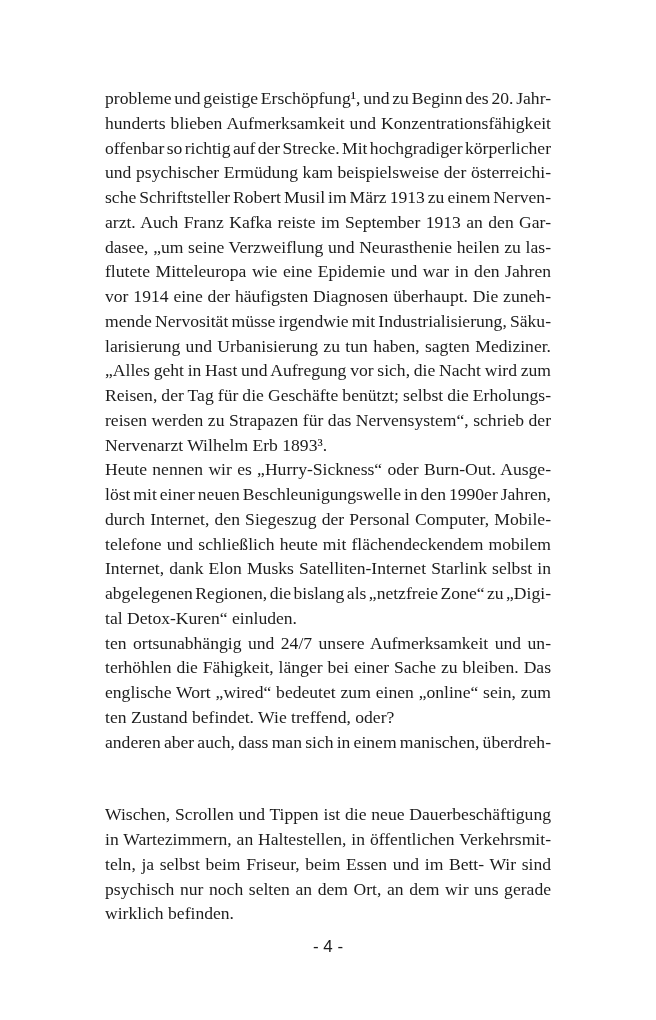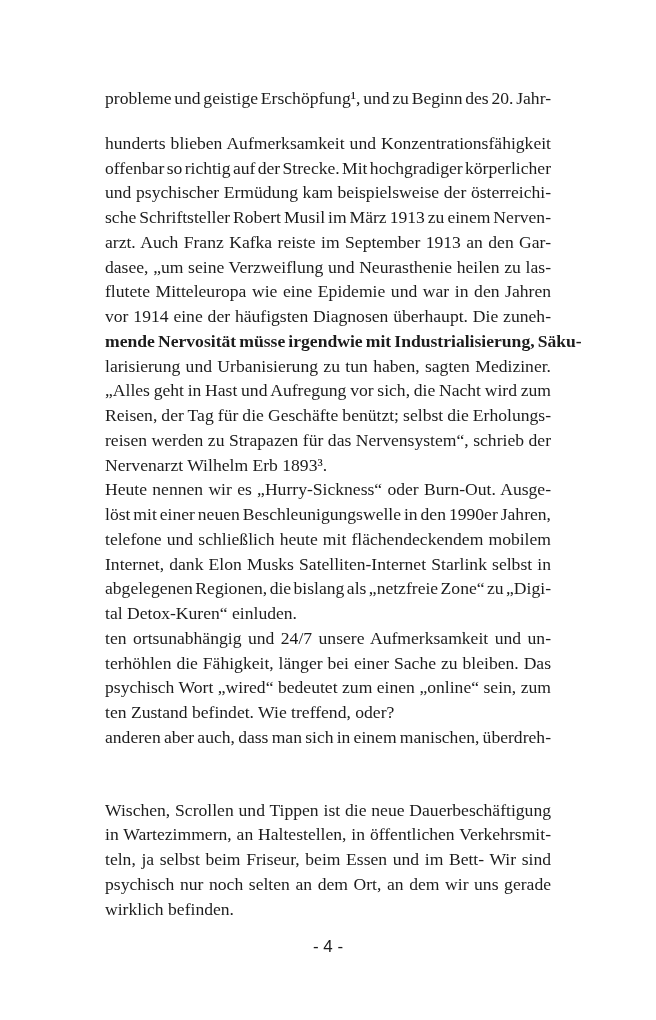--- a/index.html
+++ b/index.html
@@ -32,47 +32,48 @@
     font-size: 17px;
     color: #1c1c1c;
   }
 </style>
 </head>
 <body>
 
 <div class="page">
   <div>
     <span class="line" style="white-space: nowrap;"><span style="white-space: nowrap; word-spacing: -1.6441px;">probleme und geistige Erschöpfung¹, und zu Beginn des 20. Jahr-</span></span>
-    <span class="line" style="white-space: nowrap; margin-top: 20px;"><span style="white-space: nowrap; word-spacing: 0px;">hunderts blieben Aufmerksamkeit und Konzentrationsfähigkeit</span></span>
+    <span class="line" style="white-space: nowrap;"><span style="white-space: nowrap; word-spacing: 0px;">hunderts blieben Aufmerksamkeit und Konzentrationsfähigkeit</span></span>
     <span class="line" style="white-space: nowrap;"><span style="white-space: nowrap; word-spacing: -2.03906px;">offenbar so richtig auf der Strecke. Mit hochgradiger körperlicher</span></span>
     <span class="line" style="white-space: nowrap;"><span style="white-space: nowrap; word-spacing: 0px;">und psychischer Ermüdung kam beispielsweise der österreichi-</span></span>
     <span class="line" style="white-space: nowrap;"><span style="white-space: nowrap; word-spacing: -1.42014px;">sche Schriftsteller Robert Musil im März 1913 zu einem Nerven-</span></span>
     <span class="line" style="white-space: nowrap;"><span style="white-space: nowrap; word-spacing: 0px; margin-top: 8px;">arzt. Auch Franz Kafka reiste im September 1913 an den Gar-</span></span>
     <span class="line" style="white-space: nowrap;"><span style="white-space: nowrap; word-spacing: 0px;">dasee, „um seine Verzweiflung und Neurasthenie heilen zu las-</span></span>
     <span class="line" style="white-space: nowrap;"><span style="white-space: nowrap; word-spacing: 0px;">flutete Mitteleuropa wie eine Epidemie und war in den Jahren</span></span>
     <span class="line" style="white-space: nowrap;"><span style="white-space: nowrap; word-spacing: 0px;">vor 1914 eine der häufigsten Diagnosen überhaupt. Die zuneh-</span></span>
-    <span class="line" style="white-space: nowrap; font-weight: bold;"><span style="white-space: nowrap; word-spacing: -1.26823px;">mende Nervosität müsse irgendwie mit Industrialisierung, Säku-</span></span>
+    <span class="line" style="white-space: nowrap;"><span style="white-space: nowrap; word-spacing: -1.26823px;">mende Nervosität müsse irgendwie mit Industrialisierung, Säku-</span></span>
     <span class="line" style="white-space: nowrap;"><span style="white-space: nowrap; word-spacing: 0px;">larisierung und Urbanisierung zu tun haben, sagten Mediziner.</span></span>
     <span class="line" style="white-space: nowrap;"><span style="white-space: nowrap; word-spacing: -0.676136px;">„Alles geht in Hast und Aufregung vor sich, die Nacht wird zum</span></span>
     <span class="line" style="white-space: nowrap;"><span style="white-space: nowrap; word-spacing: -0.324653px;">Reisen, der Tag für die Geschäfte benützt; selbst die Erholungs-</span></span>
     <span class="line" style="white-space: nowrap;"><span style="white-space: nowrap; word-spacing: 0px;">reisen werden zu Strapazen für das Nervensystem“, schrieb der</span></span>
     <span class="line last">Nervenarzt Wilhelm Erb 1893³.</span>
   </div>
   <div>
     <span class="line" style="white-space: nowrap;"><span style="white-space: nowrap; word-spacing: 0px;">Heute nennen wir es „Hurry-Sickness“ oder Burn-Out. Ausge-</span></span>
     <span class="line" style="white-space: nowrap;"><span style="white-space: nowrap; word-spacing: -1.47656px;">löst mit einer neuen Beschleunigungswelle in den 1990er Jahren,</span></span>
+    <span class="line" style="white-space: nowrap;"><span style="white-space: nowrap; word-spacing: 0px;">durch Internet, den Siegeszug der Personal Computer, Mobile-</span></span>
     <span class="line" style="white-space: nowrap;"><span style="white-space: nowrap; word-spacing: 0px;">telefone und schließlich heute mit flächendeckendem mobilem</span></span>
     <span class="line" style="white-space: nowrap;"><span style="white-space: nowrap; word-spacing: 0px;">Internet, dank Elon Musks Satelliten-Internet Starlink selbst in</span></span>
     <span class="line" style="white-space: nowrap;"><span style="white-space: nowrap; word-spacing: -1.95508px;">abgelegenen Regionen, die bislang als „netzfreie Zone“ zu „Digi-</span></span>
     <span class="line last">tal Detox-Kuren“ einluden.</span>
   </div>
   <div>
     <span class="line" style="white-space: nowrap;"><span style="white-space: nowrap; word-spacing: 0px;">ten ortsunabhängig und 24/7 unsere Aufmerksamkeit und un-</span></span>
     <span class="line" style="white-space: nowrap;"><span style="white-space: nowrap; word-spacing: 0px;">terhöhlen die Fähigkeit, länger bei einer Sache zu bleiben. Das</span></span>
-    <span class="line" style="white-space: nowrap;"><span style="white-space: nowrap; word-spacing: 0px;">psychisch Wort „wired“ bedeutet zum einen „online“ sein, zum</span></span>
+    <span class="line" style="white-space: nowrap;"><span style="white-space: nowrap; word-spacing: 0px;">englische Wort „wired“ bedeutet zum einen „online“ sein, zum</span></span>
     <span class="line last">ten Zustand befindet. Wie treffend, oder?</span>
     <span class="line" style="white-space: nowrap;"><span style="white-space: nowrap; word-spacing: -1.19792px;">anderen aber auch, dass man sich in einem manischen, überdreh-</span></span>
   </div>
   <div>
     <span class="line" style="white-space: nowrap; margin-top: 48px;"><span style="white-space: nowrap; word-spacing: 0px;">Wischen, Scrollen und Tippen ist die neue Dauerbeschäftigung</span></span>
     <span class="line" style="white-space: nowrap;"><span style="white-space: nowrap; word-spacing: 0px;">in Wartezimmern, an Haltestellen, in öffentlichen Verkehrsmit-</span></span>
     <span class="line" style="white-space: nowrap;"><span style="white-space: nowrap; word-spacing: 0px;">teln, ja selbst beim Friseur, beim Essen und im Bett- Wir sind</span></span>
     <span class="line" style="white-space: nowrap;"><span style="white-space: nowrap; word-spacing: 0px;">psychisch nur noch selten an dem Ort, an dem wir uns gerade</span></span>
     <span class="line last">wirklich befinden.</span>
   </div>

